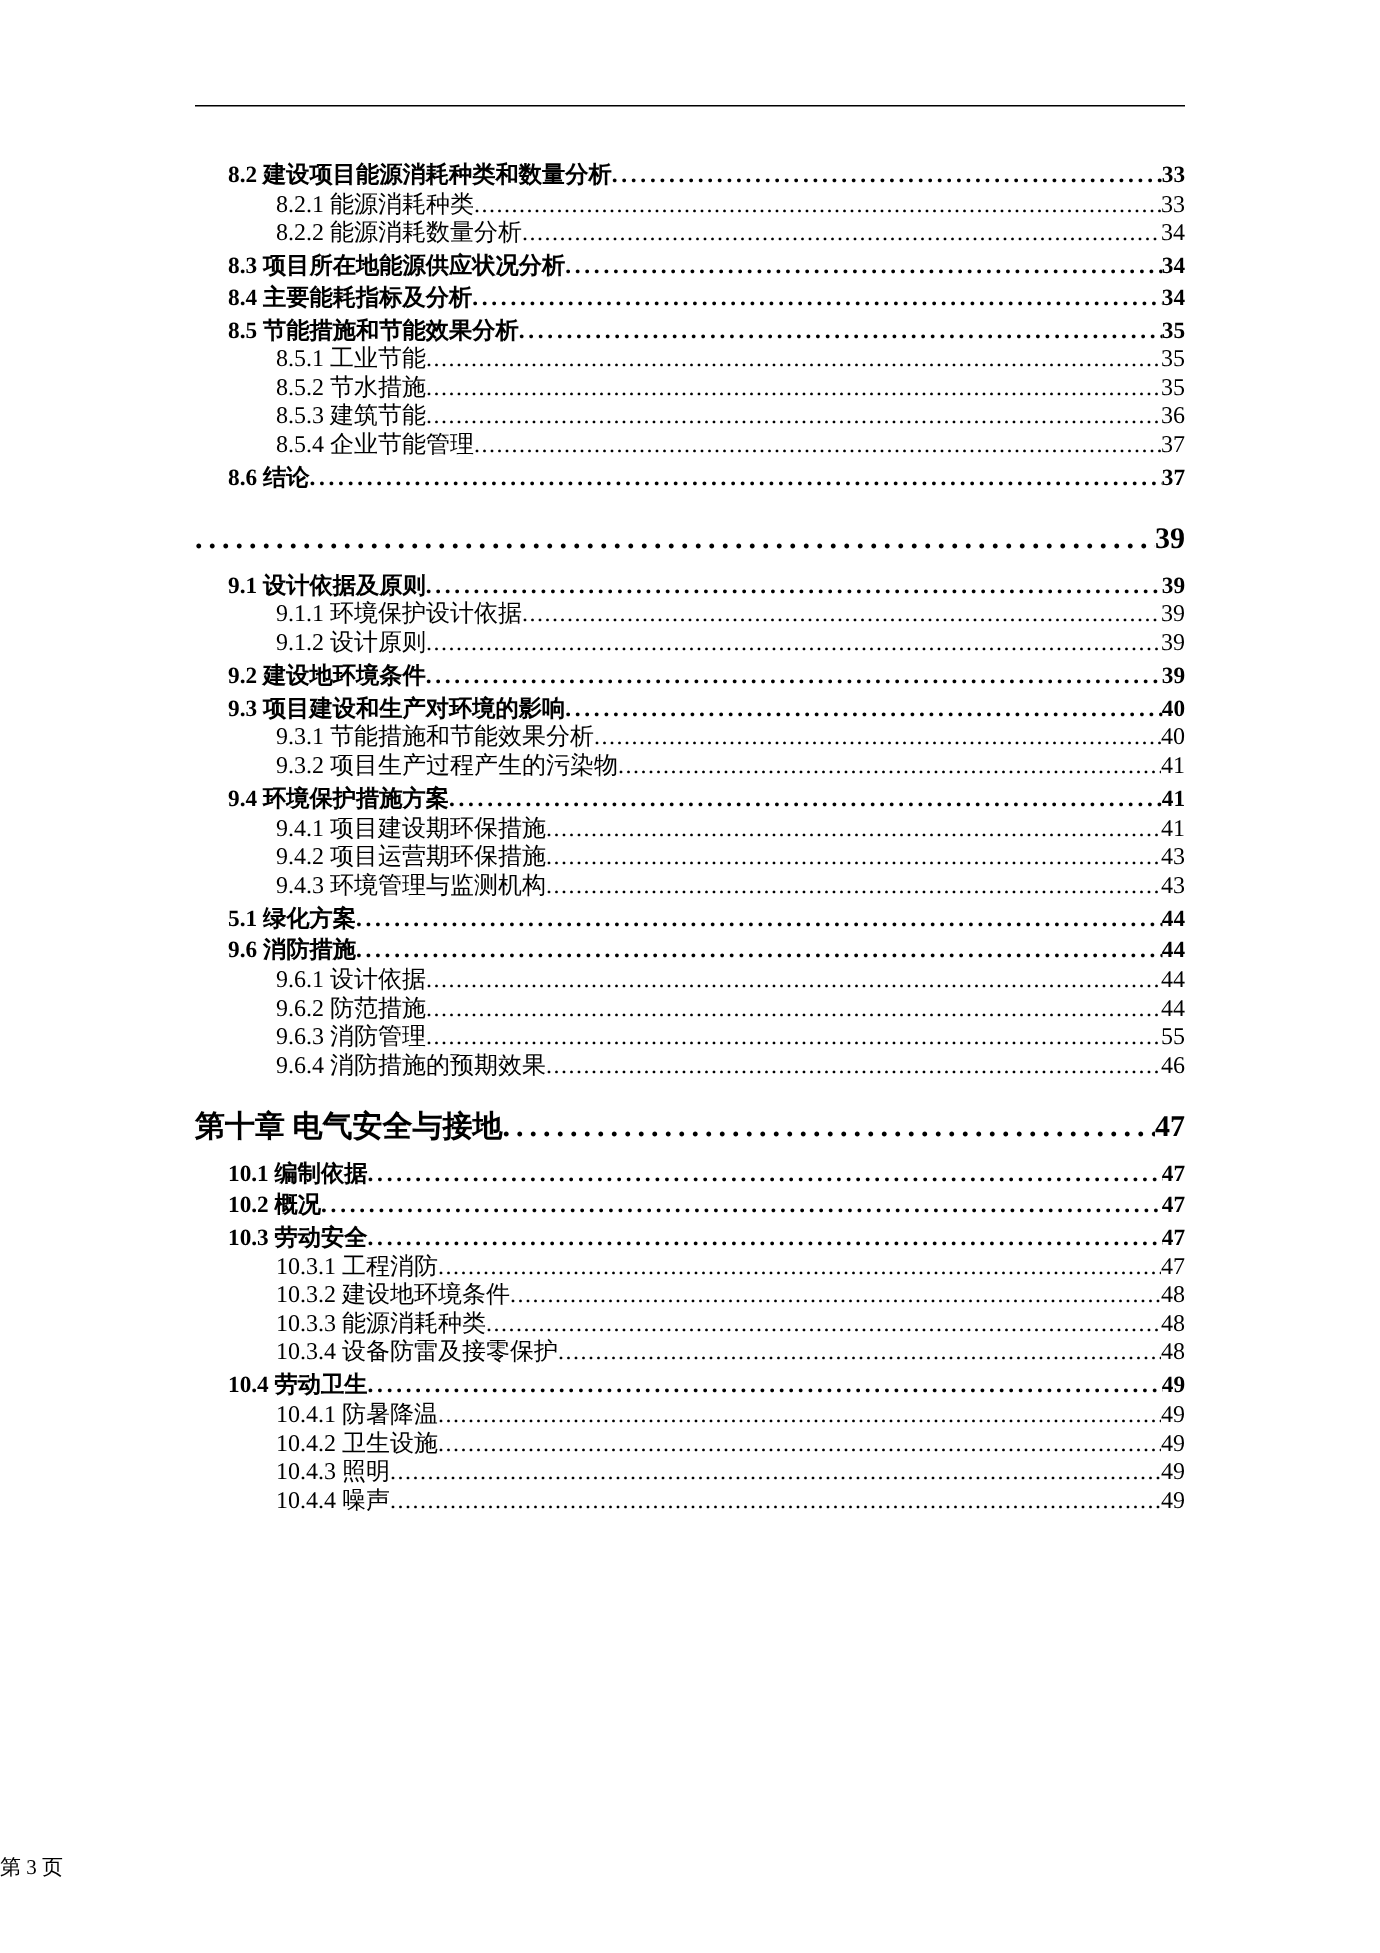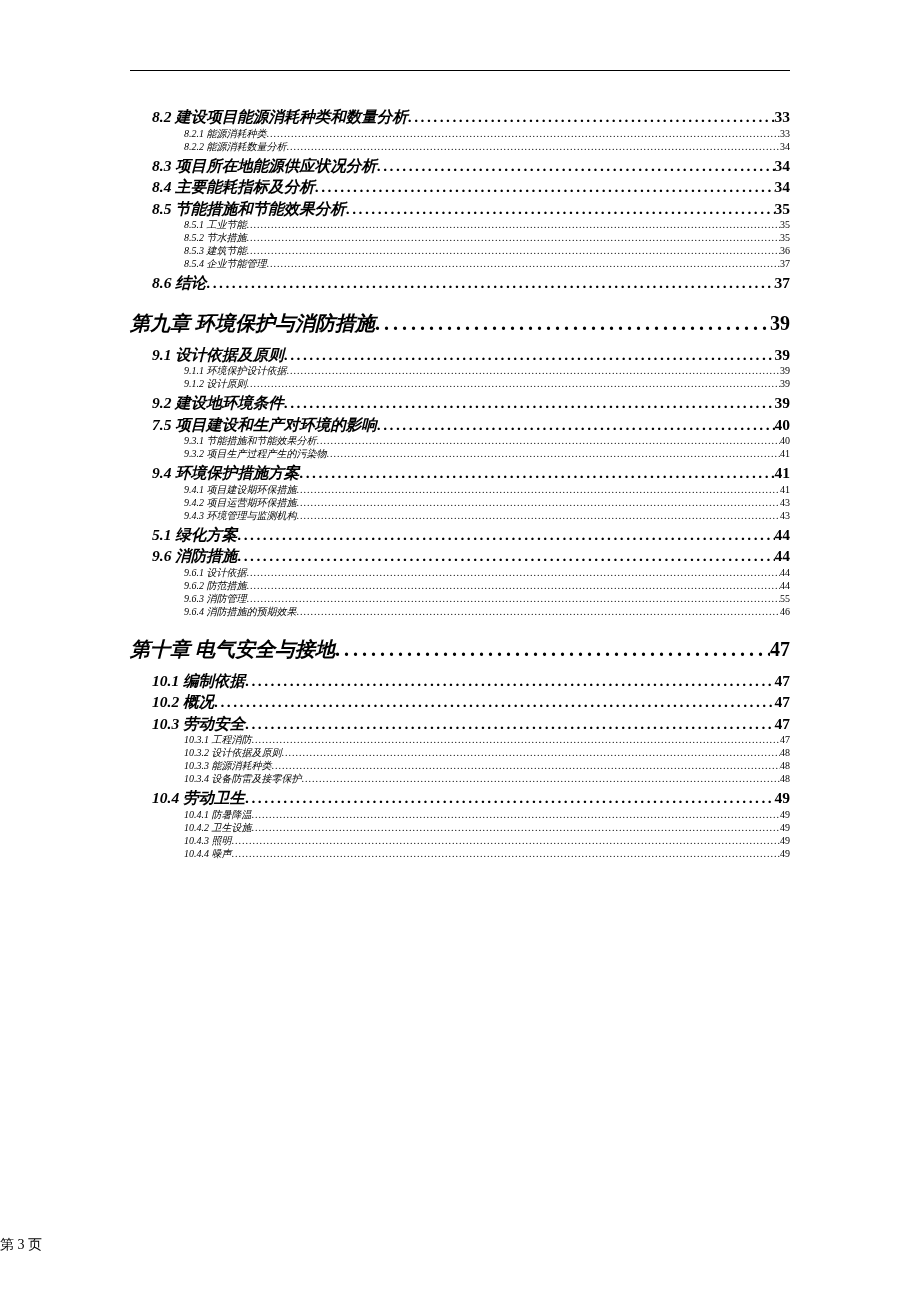--- a/index.html
+++ b/index.html
@@ -18,21 +18,21 @@
     border-top: 1.5px solid #000;
     margin-bottom: 38px;
   }
   .toc { }
   .entry {
     display: flex;
     align-items: baseline;
     white-space: nowrap;
     line-height: 1.0;
   }
-  .entry .label { flex: 0 0 auto; font-style: italic; }
+  .entry .label { flex: 0 0 auto; }
   .entry .dots {
     flex: 1 1 auto;
     overflow: hidden;
     letter-spacing: 2px;
   }
   .entry .pg { flex: 0 0 auto; text-align: center; }
   .lvl1 {
     font-size: 20px;
     font-weight: bold;
     margin: 22px 0 14px 0;
@@ -40,21 +40,21 @@
   }
   .lvl1 .dots { letter-spacing: 4px; font-weight: bold; }
   .lvl1 .pg { font-weight: bold; }
   .lvl2 {
     font-size: 15.5px;
     font-weight: bold;
     margin: 6px 0 4px 22px;
   }
   .lvl2 .dots { letter-spacing: 2.5px; }
   .lvl3 {
-    font-size: 10px;
+    font-size: 16px;
     font-weight: normal;
     margin: 3px 0 3px 54px;
     color: #000;
   }
   .lvl3 .dots { letter-spacing: 1px; }
   .footer {
     position: absolute;
     bottom: 48px;
     left: 0;
     width: 100%;
@@ -117,21 +117,20 @@
         <span class="label">8.5.4 企业节能管理 </span>
         <span class="dots">............................................................................................................................................................................................................................................................................................................</span>
         <span class="pg"> 37</span>
       </div>
       <div class="entry lvl2">
         <span class="label">8.6 结论 </span>
         <span class="dots">............................................................................................................................................................................................................................................................................................................</span>
         <span class="pg"> 37</span>
       </div>
       <div class="entry lvl1">
-        <span class="label">第九章  环境保护与消防措施 </span>
         <span class="dots">............................................................................................................................................................................................................................................................................................................</span>
         <span class="pg"> 39</span>
       </div>
       <div class="entry lvl2">
         <span class="label">9.1 设计依据及原则 </span>
         <span class="dots">............................................................................................................................................................................................................................................................................................................</span>
         <span class="pg"> 39</span>
       </div>
       <div class="entry lvl3">
         <span class="label">9.1.1 环境保护设计依据 </span>
@@ -142,21 +141,21 @@
         <span class="label">9.1.2 设计原则 </span>
         <span class="dots">............................................................................................................................................................................................................................................................................................................</span>
         <span class="pg"> 39</span>
       </div>
       <div class="entry lvl2">
         <span class="label">9.2 建设地环境条件 </span>
         <span class="dots">............................................................................................................................................................................................................................................................................................................</span>
         <span class="pg"> 39</span>
       </div>
       <div class="entry lvl2">
-        <span class="label">7.5  项目建设和生产对环境的影响 </span>
+        <span class="label">9.3  项目建设和生产对环境的影响 </span>
         <span class="dots">............................................................................................................................................................................................................................................................................................................</span>
         <span class="pg"> 40</span>
       </div>
       <div class="entry lvl3">
         <span class="label">9.3.1  节能措施和节能效果分析 </span>
         <span class="dots">............................................................................................................................................................................................................................................................................................................</span>
         <span class="pg"> 40</span>
       </div>
       <div class="entry lvl3">
         <span class="label">9.3.2  项目生产过程产生的污染物 </span>
@@ -232,21 +231,21 @@
         <span class="label">10.3  劳动安全 </span>
         <span class="dots">............................................................................................................................................................................................................................................................................................................</span>
         <span class="pg"> 47</span>
       </div>
       <div class="entry lvl3">
         <span class="label">10.3.1 工程消防 </span>
         <span class="dots">............................................................................................................................................................................................................................................................................................................</span>
         <span class="pg"> 47</span>
       </div>
       <div class="entry lvl3">
-        <span class="label">10.3.2 设计依据及原则 </span>
+        <span class="label">10.3.2 建设地环境条件 </span>
         <span class="dots">............................................................................................................................................................................................................................................................................................................</span>
         <span class="pg"> 48</span>
       </div>
       <div class="entry lvl3">
         <span class="label">10.3.3 能源消耗种类 </span>
         <span class="dots">............................................................................................................................................................................................................................................................................................................</span>
         <span class="pg"> 48</span>
       </div>
       <div class="entry lvl3">
         <span class="label">10.3.4 设备防雷及接零保护 </span>

